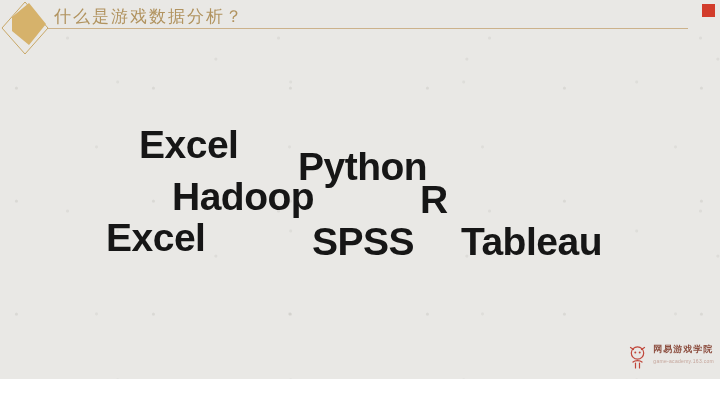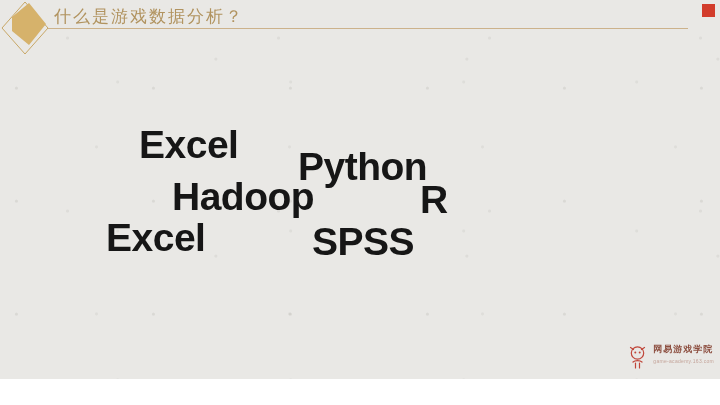--- a/index.html
+++ b/index.html
@@ -65,20 +65,21 @@
   <div class="slide-title">什么是游戏数据分析？</div>
   <div class="title-rule"></div>
   <div class="corner-square"></div>
 
   <span class="kw kw-hive">Excel</span>
   <span class="kw kw-python">Python</span>
   <span class="kw kw-hadoop">Hadoop</span>
   <span class="kw kw-r">R</span>
   <span class="kw kw-excel">Excel</span>
   <span class="kw kw-spss">SPSS</span>
+  <span class="kw kw-tableau">Tableau</span>
 
   <div class="footer">
 
     <div class="academy">
       <svg width="21" height="28" viewBox="0 0 21 28">
         <g fill="none" stroke="#c0463a" stroke-width="1.2" stroke-linecap="round">
           <circle cx="10.5" cy="10" r="6.2"></circle>
           <path d="M3.5,4.5 L6.5,6.5"></path>
           <path d="M17.5,4.5 L14.5,6.5"></path>
           <path d="M6,19 C8,17.2 13,17.2 15,19"></path>

